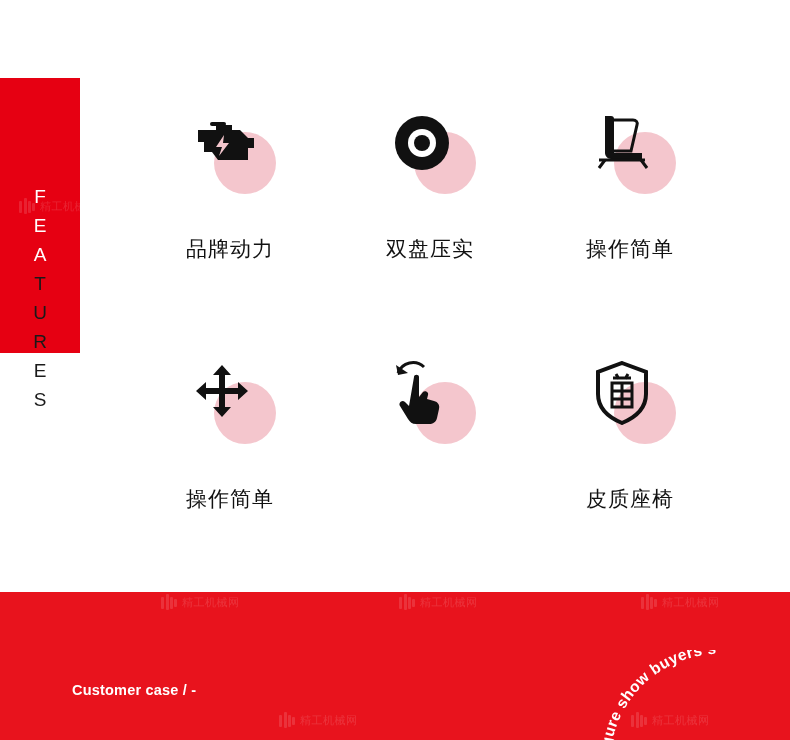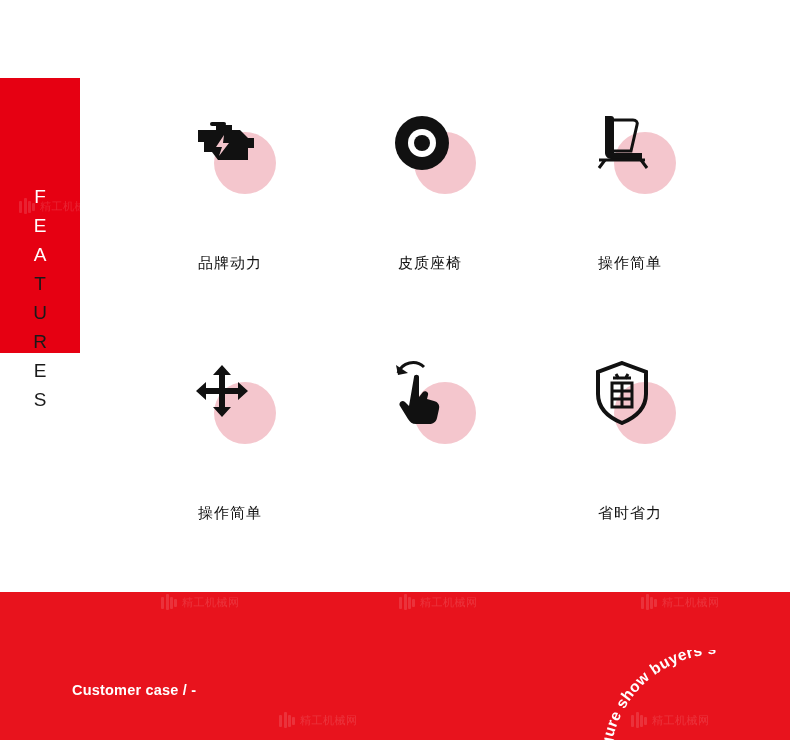--- a/index.html
+++ b/index.html
@@ -87,22 +87,22 @@
     top: 44px;
   }
   .glyph {
     position: relative;
     z-index: 2;
     display: block;
     margin-right: 16px;
     margin-bottom: 10px;
   }
   .feature-label {
-    margin-top: 46px;
-    font-size: 15px;
+    margin-top: 27px;
+    font-size: 21px;
     color: #111111;
     letter-spacing: 1px;
     font-weight: 400;
     text-align: center;
   }
 
   
   .bottom-panel {
     position: absolute;
     left: 0;
@@ -206,21 +206,21 @@
 
     <div class="feature">
       <div class="icon-wrap">
         <div class="blob"></div>
         <svg class="glyph" width="58" height="58" viewBox="0 0 58 58">
           <circle cx="29" cy="29" r="27" fill="#111"></circle>
           <circle cx="29" cy="29" r="14" fill="#ffffff"></circle>
           <circle cx="29" cy="29" r="8" fill="#111"></circle>
         </svg>
       </div>
-      <div class="feature-label">皮质座椅</div>
+      <div class="feature-label">双盘压实</div>
     </div>
 
     <div class="feature">
       <div class="icon-wrap">
         <div class="blob"></div>
         <svg class="glyph" width="62" height="62" viewBox="0 0 62 62">
           <path d="M14 4 h6 c2 0 3 1 3 3 v34 h28 v6 h-31 c-3 0 -6 -3 -6 -6z" fill="#111"></path>
           <path d="M20 8 h22 c3 0 5 2 4 5 l-6 26 h-20z" fill="none" stroke="#111" stroke-width="3"></path>
           <path d="M8 48 h46" stroke="#111" stroke-width="3" fill="none"></path>
           <path d="M14 48 l-6 8 M50 48 l6 8" stroke="#111" stroke-width="3" fill="none"></path>
@@ -253,21 +253,21 @@
     <div class="feature">
       <div class="icon-wrap">
         <div class="blob"></div>
         <svg class="glyph" width="54" height="64" viewBox="0 0 54 64">
           <path d="M27 2 L51 11 v22 c0 15 -12 24 -24 29 C15 57 3 48 3 33 V11z" fill="none" stroke="#111" stroke-width="4"></path>
           <path d="M18 17 h18 M21 13 l3 5 M33 13 l-3 5" stroke="#111" stroke-width="3" fill="none"></path>
           <rect x="17" y="22" width="20" height="24" fill="none" stroke="#111" stroke-width="3"></rect>
           <path d="M17 30 h20 M17 38 h20 M27 22 v24" stroke="#111" stroke-width="3" fill="none"></path>
         </svg>
       </div>
-      <div class="feature-label">省时省力</div>
+      <div class="feature-label">皮质座椅</div>
     </div>
 
   </div>
 
   <div class="bottom-panel"></div>
   <div class="customer-case">Customer case / -</div>
 
   <div class="arc-text">
     <svg width="190" height="130" viewBox="0 0 190 130">
       <defs>

